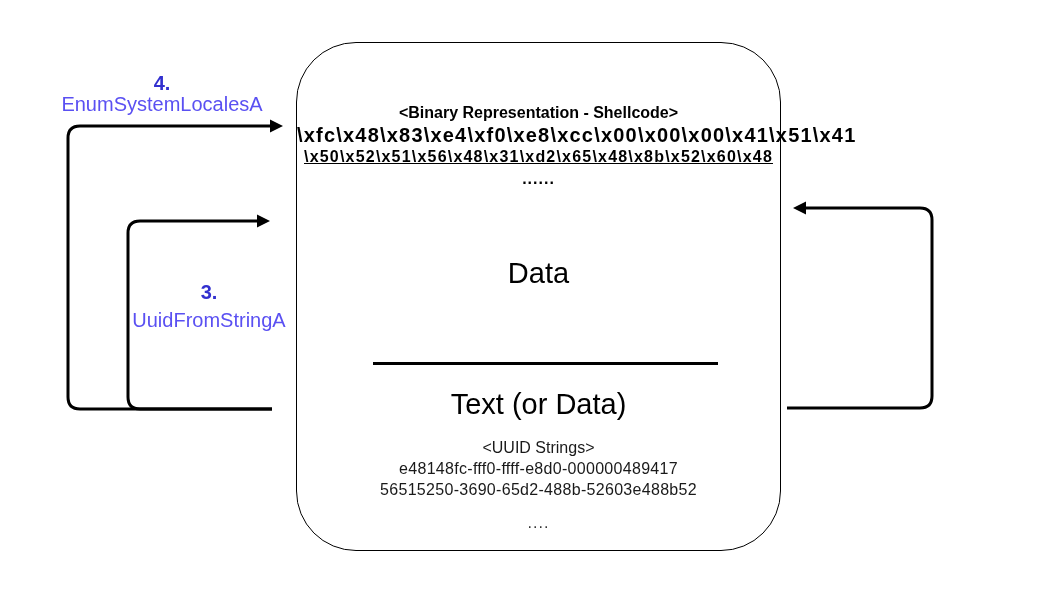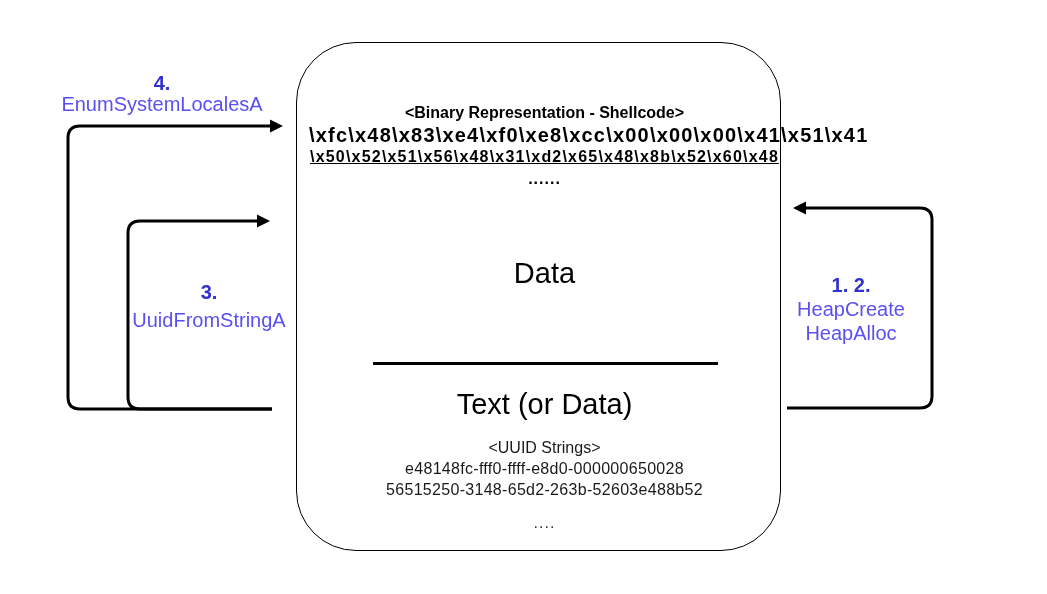--- a/index.html
+++ b/index.html
@@ -13,21 +13,21 @@
   .arrows{position:absolute;left:0;top:0;}
   .memory-box{
     position:absolute;
     left:296px;top:42px;
     width:485px;height:509px;
     border:1.4px solid #000000;
     border-radius:60px;
     background:#ffffff;
     box-sizing:border-box;
   }
-  .t{position:absolute;left:12px;right:0;text-align:center;color:#000000;white-space:nowrap;}
+  .t{position:absolute;left:0;right:0;text-align:center;color:#000000;white-space:nowrap;}
   .sc-title{top:59px;font-size:16px;font-weight:bold;line-height:22px;}
   .sc-line1{top:81px;font-size:20px;font-weight:bold;line-height:22px;letter-spacing:1.2px;}
   .sc-line2{top:103px;font-size:16px;font-weight:bold;line-height:22px;letter-spacing:1.2px;text-decoration:underline;}
   .sc-dots{top:125px;font-size:16px;font-weight:bold;line-height:22px;letter-spacing:1px;}
   .heap-label{top:213px;font-size:29px;line-height:34px;}
   .divider{position:absolute;top:319px;left:76px;width:345px;height:0;border-top:3px solid #000000;}
   .text-label{top:344px;font-size:29px;line-height:34px;}
   .uuid-title{top:394px;font-size:16px;line-height:21px;color:#1a1a1a;}
   .uuid-line1{top:415px;font-size:16px;line-height:21px;letter-spacing:0.3px;color:#1a1a1a;}
   .uuid-line2{top:436px;font-size:16px;line-height:21px;letter-spacing:0.3px;color:#1a1a1a;}
@@ -64,34 +64,29 @@
 
   <div class="memory-box">
     <div class="t sc-title">&lt;Binary Representation - Shellcode&gt;</div>
     <div class="t sc-line1">\xfc\x48\x83\xe4\xf0\xe8\xcc\x00\x00\x00\x41\x51\x41</div>
     <div class="t sc-line2">\x50\x52\x51\x56\x48\x31\xd2\x65\x48\x8b\x52\x60\x48</div>
     <div class="t sc-dots">......</div>
     <div class="t heap-label">Data</div>
     <div class="divider"></div>
     <div class="t uuid-title">&lt;UUID Strings&gt;</div>
     <div class="t text-label">Text (or Data)</div>
-    <div class="t uuid-line1">e48148fc-fff0-ffff-e8d0-000000650028</div>
-    <div class="t uuid-line2">56515250-3148-65d2-263b-52603e488b52</div>
+    <div class="t uuid-line1">e48148fc-fff0-ffff-e8d0-000000489417</div>
+    <div class="t uuid-line2">56515250-3690-65d2-488b-52603e488b52</div>
     <div class="t uuid-dots">....</div>
   </div>
 
   <div class="annot annot-4">
     <div class="step-num" style="color: rgb(50, 48, 207);">4.</div>
     <div class="api-name" style="color: rgb(90, 80, 242);">EnumSystemLocalesA</div>
   </div>
 
   <div class="annot annot-3">
     <div class="step-num" style="color: rgb(50, 48, 207);">3.</div>
     <div class="api-name" style="color: rgb(90, 80, 242);">UuidFromStringA</div>
   </div>
 
-  <div class="annot annot-12">
-    <div class="step-num" style="color: rgb(50, 48, 207);">1. 2.</div>
-    <div class="api-name" style="color: rgb(90, 80, 242);">HeapCreate</div>
-    <div class="api-name" style="color: rgb(90, 80, 242);">HeapAlloc</div>
-  </div>
 
 </div>
 
 </body></html>

